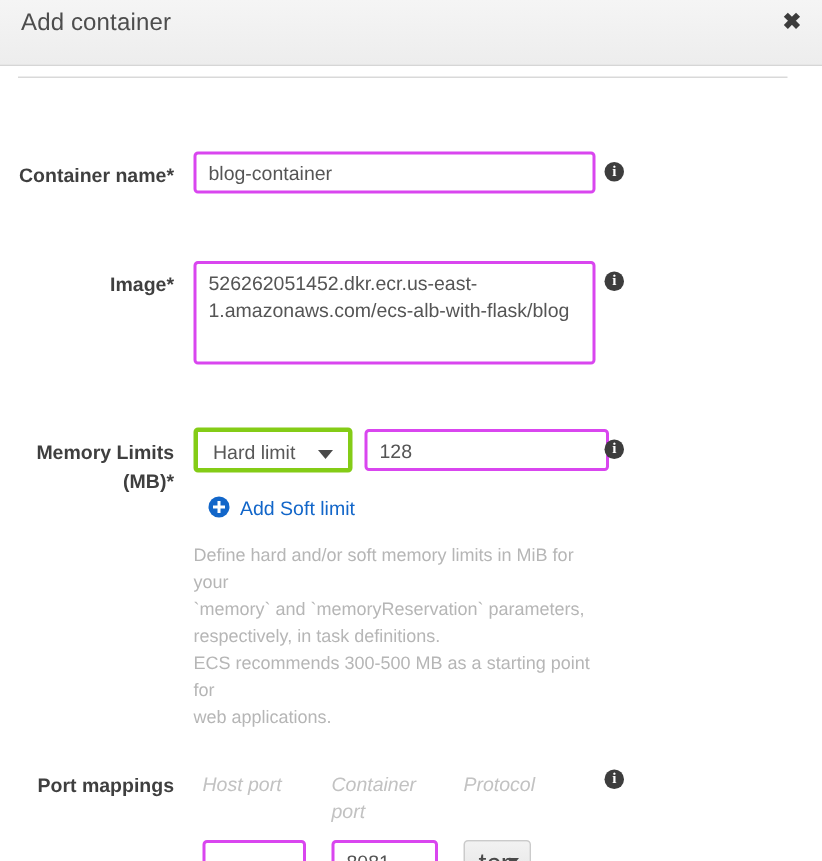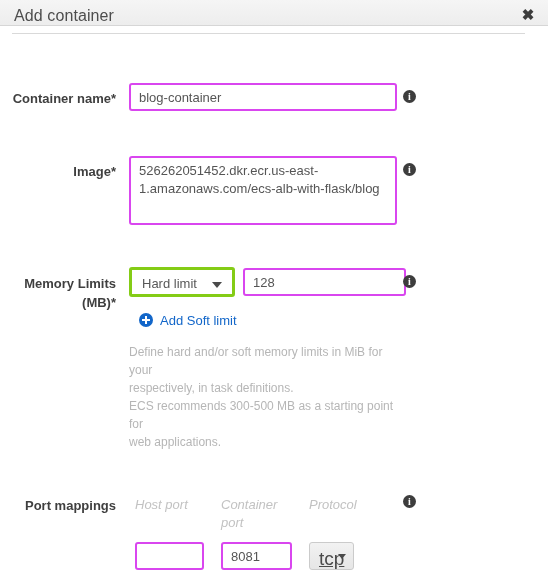--- a/index.html
+++ b/index.html
@@ -12,21 +12,21 @@
     background: #ffffff;
     font-family: "Liberation Sans", sans-serif;
     font-size: 13px;
     color: #333333;
     overflow: hidden;
   }
 
   
   .modal-header {
     position: relative;
-    height: 26px;
+    height: 44px;
     box-sizing: border-box;
     background: linear-gradient(to bottom, #f5f5f5 0%, #ededed 100%);
     border-bottom: 1px solid #d6d6d6;
   }
   .modal-title {
     position: absolute;
     left: 14px;
     top: 7px;
     font-size: 16px;
     font-weight: 400;
@@ -257,20 +257,21 @@
 
     <input class="text-field" style="position: absolute; left: 243px; top: 1px; width: 163px;" type="text" value="128">
 
     <div class="info-icon" style="left:403px; top:8px;">i</div>
 
     <div class="plus-circle" style="left:139px; top:46px;"></div>
     <div class="add-link" style="left:160px; top:46px;">Add Soft limit</div>
 
     <div class="help-text" style="left:129px; top:76px; width:270px;">
       <div>Define hard and/or soft memory limits in MiB for your</div>
+      <div>`memory` and `memoryReservation` parameters,</div>
       <div>respectively, in task definitions.</div>
       <div>ECS recommends 300-500 MB as a starting point for</div>
       <div>web applications.</div>
     </div>
   </div>
 
   <div class="form-row" style="top:466px;">
     <div class="form-label" style="top:4px; line-height:19px;">Port mappings</div>
 
     <div class="col-head" style="left:135px; top:4px; width:80px;">Host port</div>

